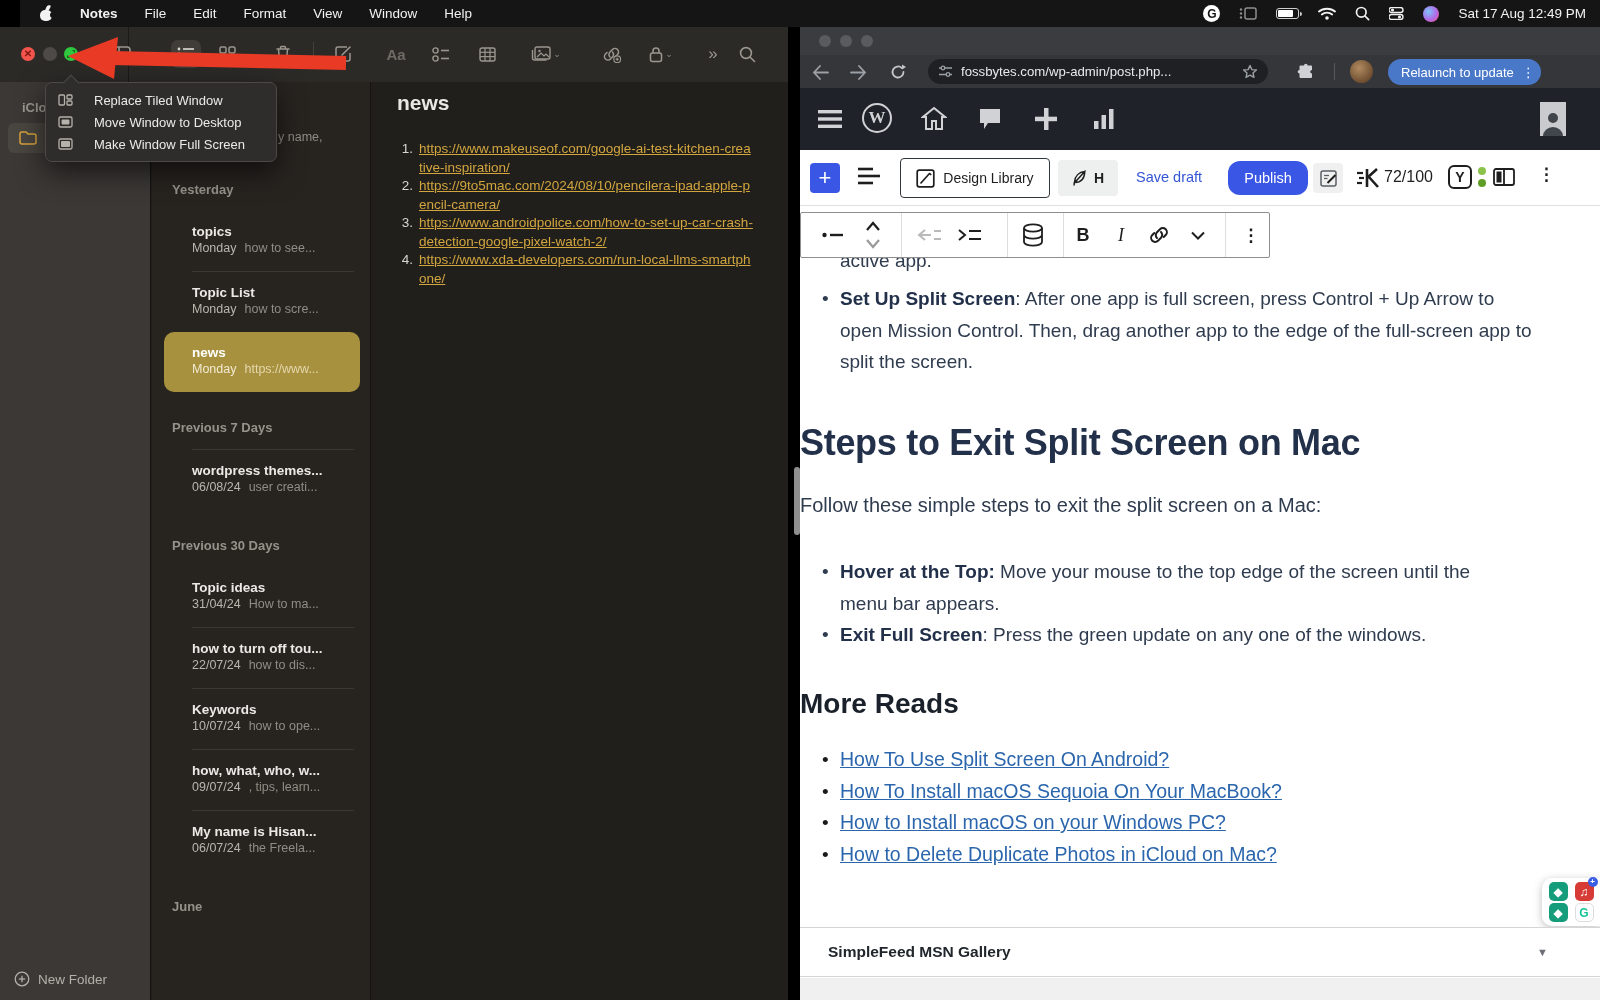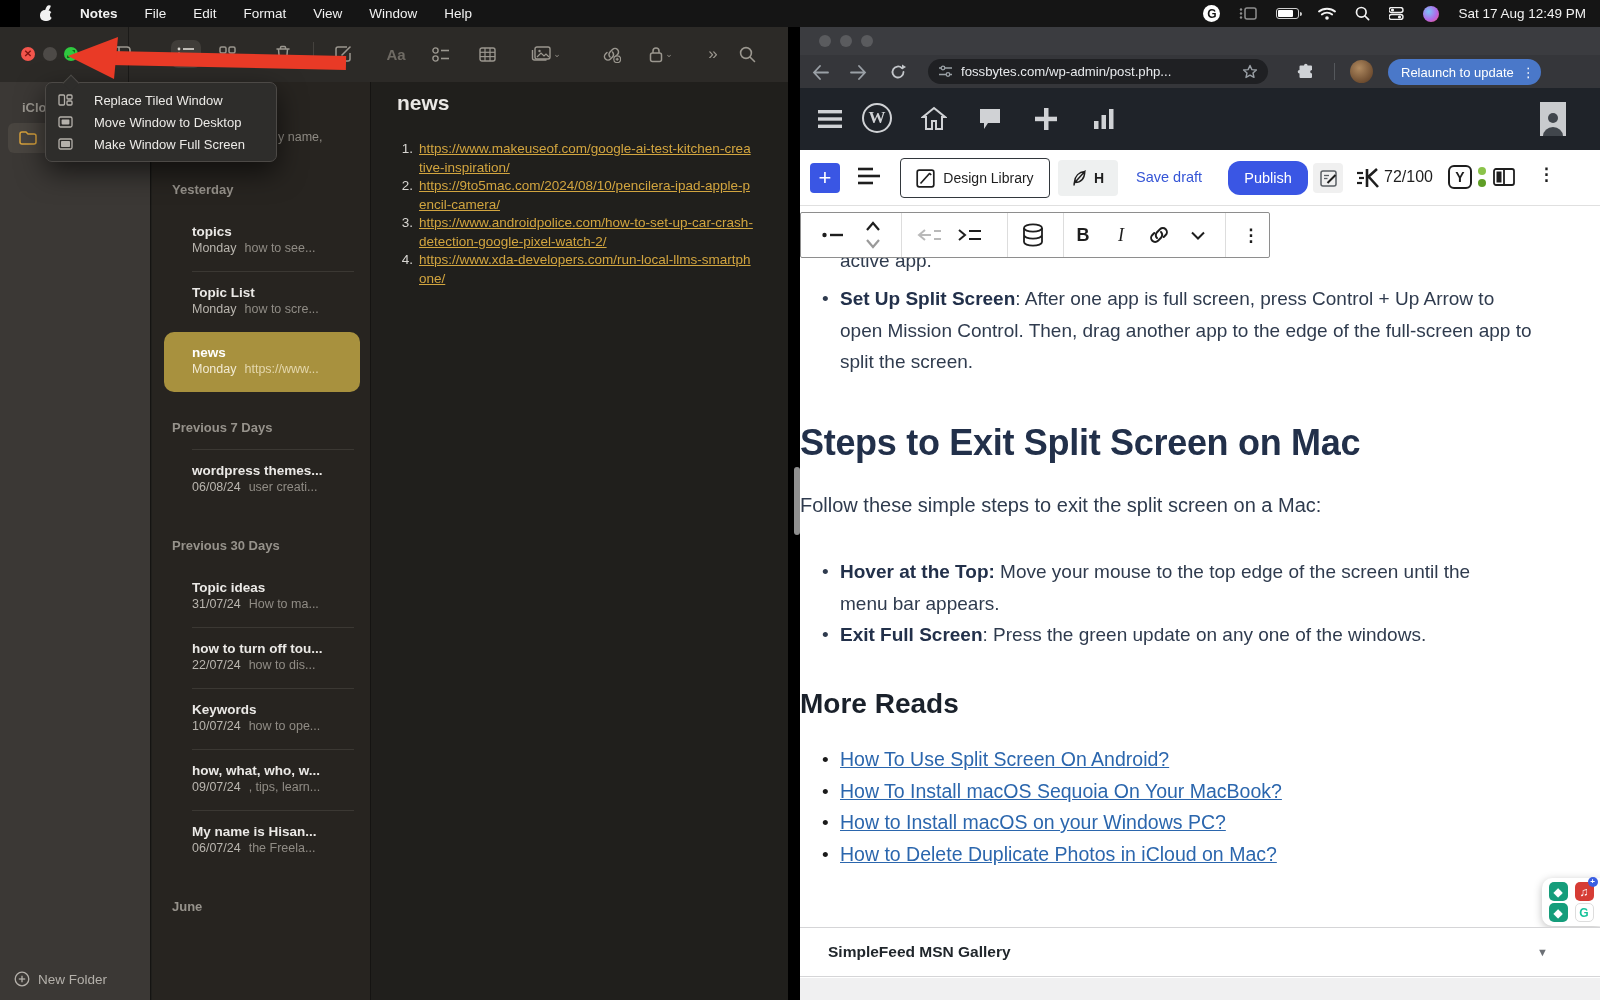--- a/index.html
+++ b/index.html
@@ -341,21 +341,21 @@
 
         <div class="sec">Previous 7 Days</div>
         <div class="item hr">
           <div class="it-t">wordpress themes...</div>
           <div class="it-s"><span class="it-d">06/08/24</span><span class="it-p">user creati...</span></div>
         </div>
 
         <div class="sec">Previous 30 Days</div>
         <div class="item">
           <div class="it-t">Topic ideas</div>
-          <div class="it-s"><span class="it-d">31/07/24</span><span class="it-p">How to ma...</span></div>
+          <div class="it-s"><span class="it-d">31/04/24</span><span class="it-p">How to ma...</span></div>
         </div>
         <div class="item hr">
           <div class="it-t">how to turn off tou...</div>
           <div class="it-s"><span class="it-d">22/07/24</span><span class="it-p">how to dis...</span></div>
         </div>
         <div class="item hr">
           <div class="it-t">Keywords</div>
           <div class="it-s"><span class="it-d">10/07/24</span><span class="it-p">how to ope...</span></div>
         </div>
         <div class="item hr">

